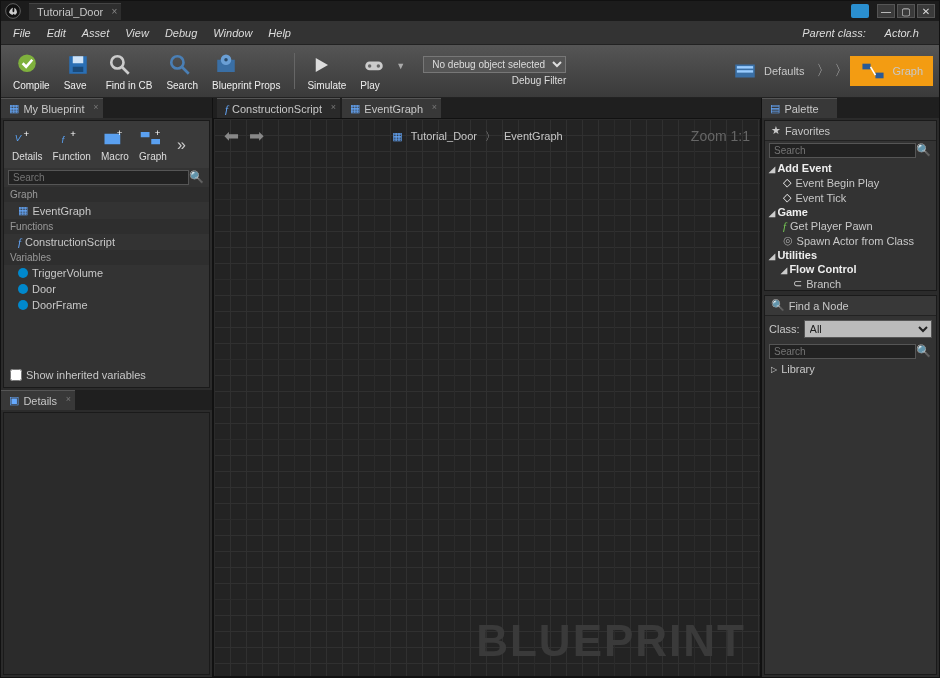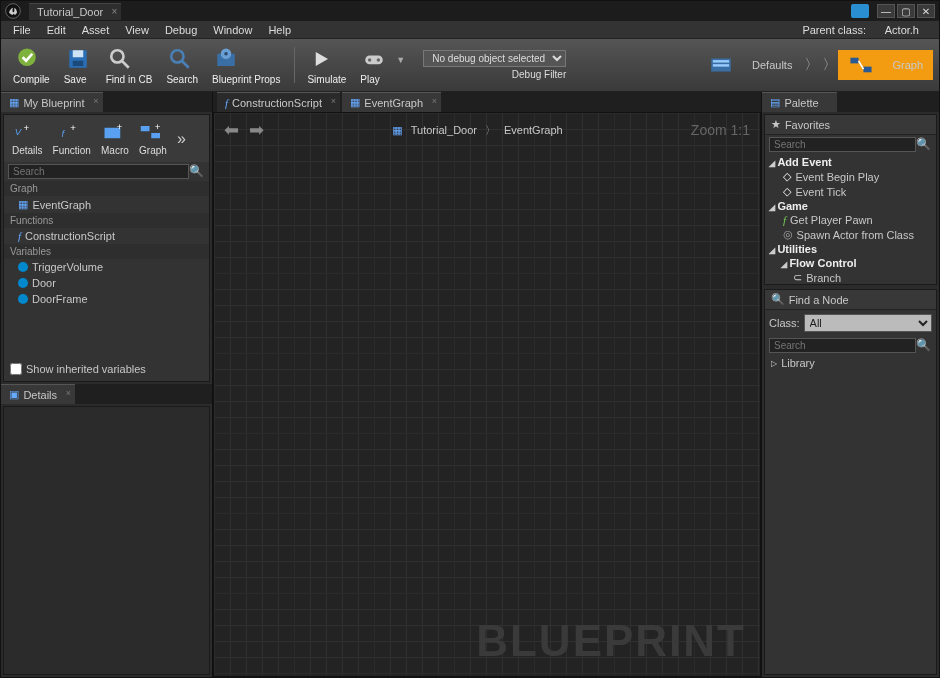--- a/index.html
+++ b/index.html
@@ -9,35 +9,35 @@
 
 .titlebar { height:20px; background:#1c1c1c; display:flex; align-items:center; padding:0 4px; }
 .titlebar .logo { width:16px; height:16px; margin-right:8px; }
 .titlebar .tab { background:#2e2e2e; padding:2px 18px 2px 8px; position:relative; color:#ccc; border-top:1px solid #444; }
 .titlebar .tab .x { position:absolute; right:4px; top:2px; font-size:10px; color:#888; }
 .titlebar .sysbtns { margin-left:auto; display:flex; gap:2px; }
 .sysbtn { width:18px; height:14px; background:#3a3a3a; border:1px solid #555; display:flex; align-items:center; justify-content:center; font-size:10px; color:#ddd; }
 .speech { width:18px; height:14px; margin-right:6px; background:#2a8fd0; border-radius:2px; }
 
 
-.menubar { height:18px; background:#333; display:flex; align-items:center; padding:0 4px; border-bottom:1px solid #222; }
+.menubar { height:24px; background:#333; display:flex; align-items:center; padding:0 4px; border-bottom:1px solid #222;font-style:italic; }
 .menubar span { padding:2px 8px; color:#ddd; }
 .menubar .parent { margin-left:auto; color:#aaa; font-size:10px; }
 
 
 .toolbar { background:linear-gradient(#555,#3a3a3a); display:flex; align-items:center; padding:4px 6px; border-bottom:1px solid #222; }
 .tbtn { display:flex; flex-direction:column; align-items:flex-start; padding:2px 6px; margin-right:2px; }
 .tbtn .ticon { width:28px; height:28px; display:flex; align-items:center; justify-content:center; }
 .tbtn .ticon svg{ width:28px; height:28px; }
 .tbtn .tlabel { font-size:10px; color:#eee; margin-top:1px; white-space:nowrap; }
 .tsep { width:1px; height:36px; background:#666; margin:0 6px; }
 .debugfilter { display:flex; flex-direction:column; align-items:flex-end; margin-left:16px; }
 .debugfilter select { background:#555; border:1px solid #777; color:#ddd; padding:1px 4px; font-size:10px; }
 .modebtns { margin-left:auto; display:flex; align-items:center; }
-.modebtn { display:flex; align-items:center; gap:18px; padding:4px 10px; font-size:14px; color:#fff; }
+.modebtn { display:flex; align-items:center; gap:6px; padding:4px 10px; font-size:14px; color:#fff; }
 .modebtn.active { background:#f39c12; }
 .modebtn .micon { width:26px; height:22px; }
 .chev { color:#aaa; font-size:14px; padding:0 2px; }
 
 
 .main { flex:1; display:flex; min-height:0; }
 .left { width:212px; background:#2b2b2b; display:flex; flex-direction:column; border-right:1px solid #111; }
 .right { width:178px; background:#2b2b2b; display:flex; flex-direction:column; border-left:1px solid #111; }
 .center { flex:1; background:#222; display:flex; flex-direction:column; min-width:0; }
 

